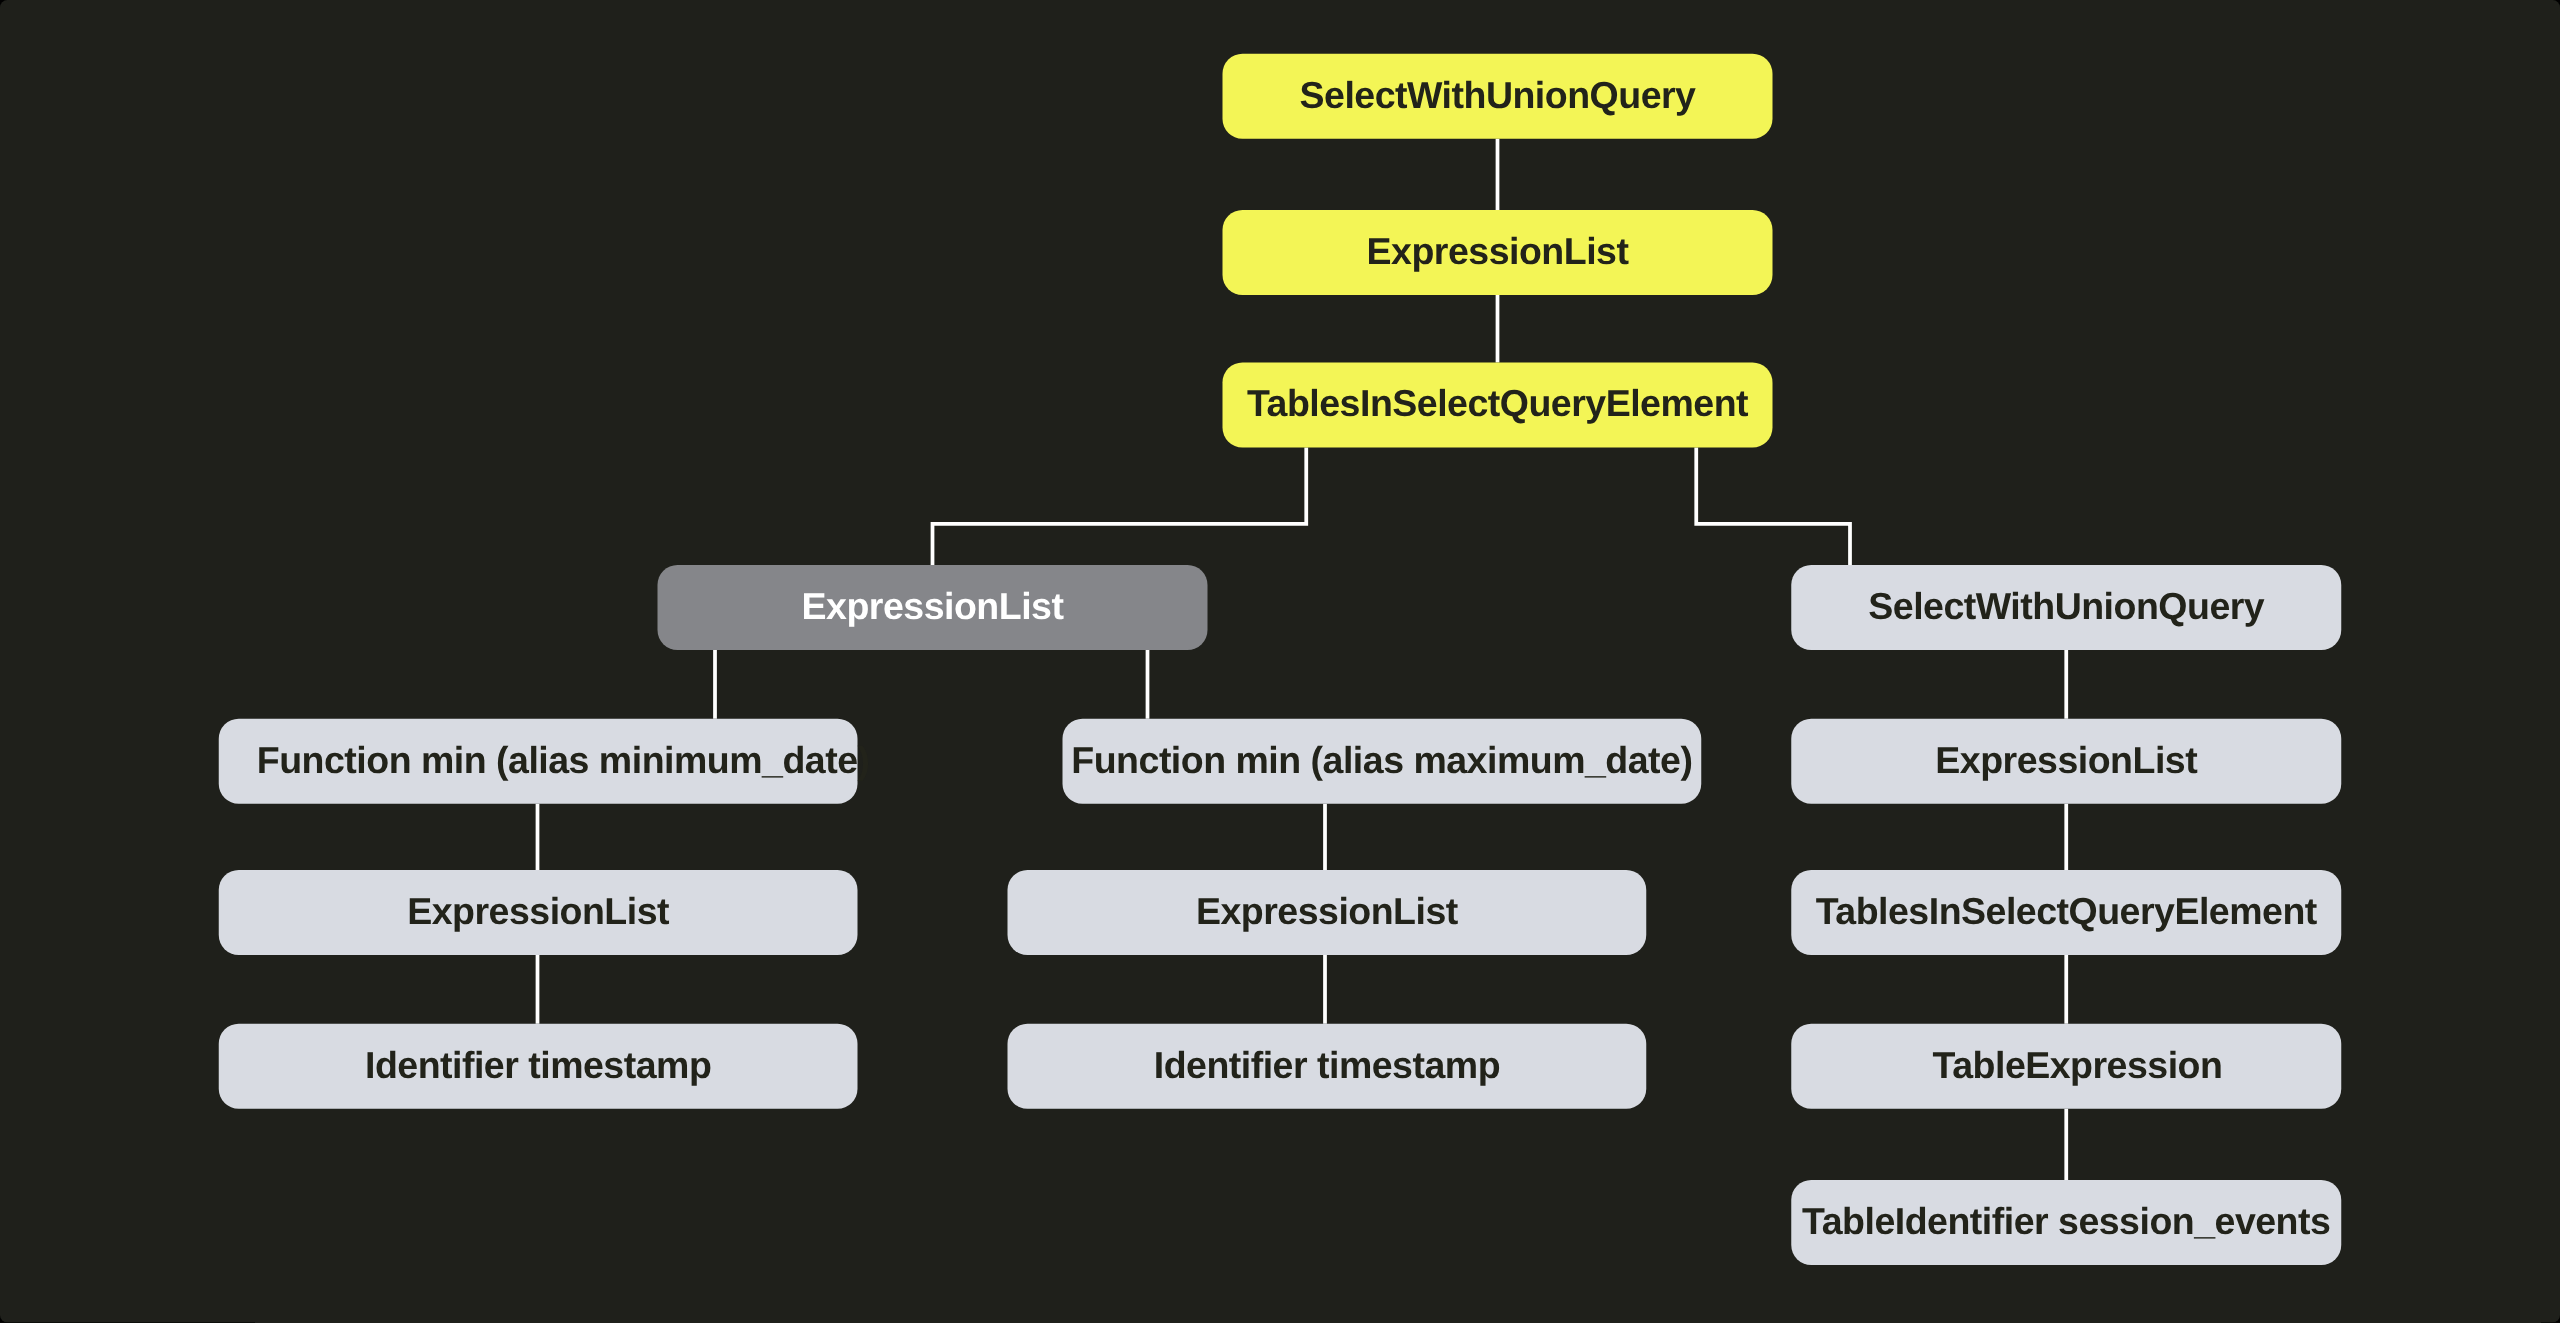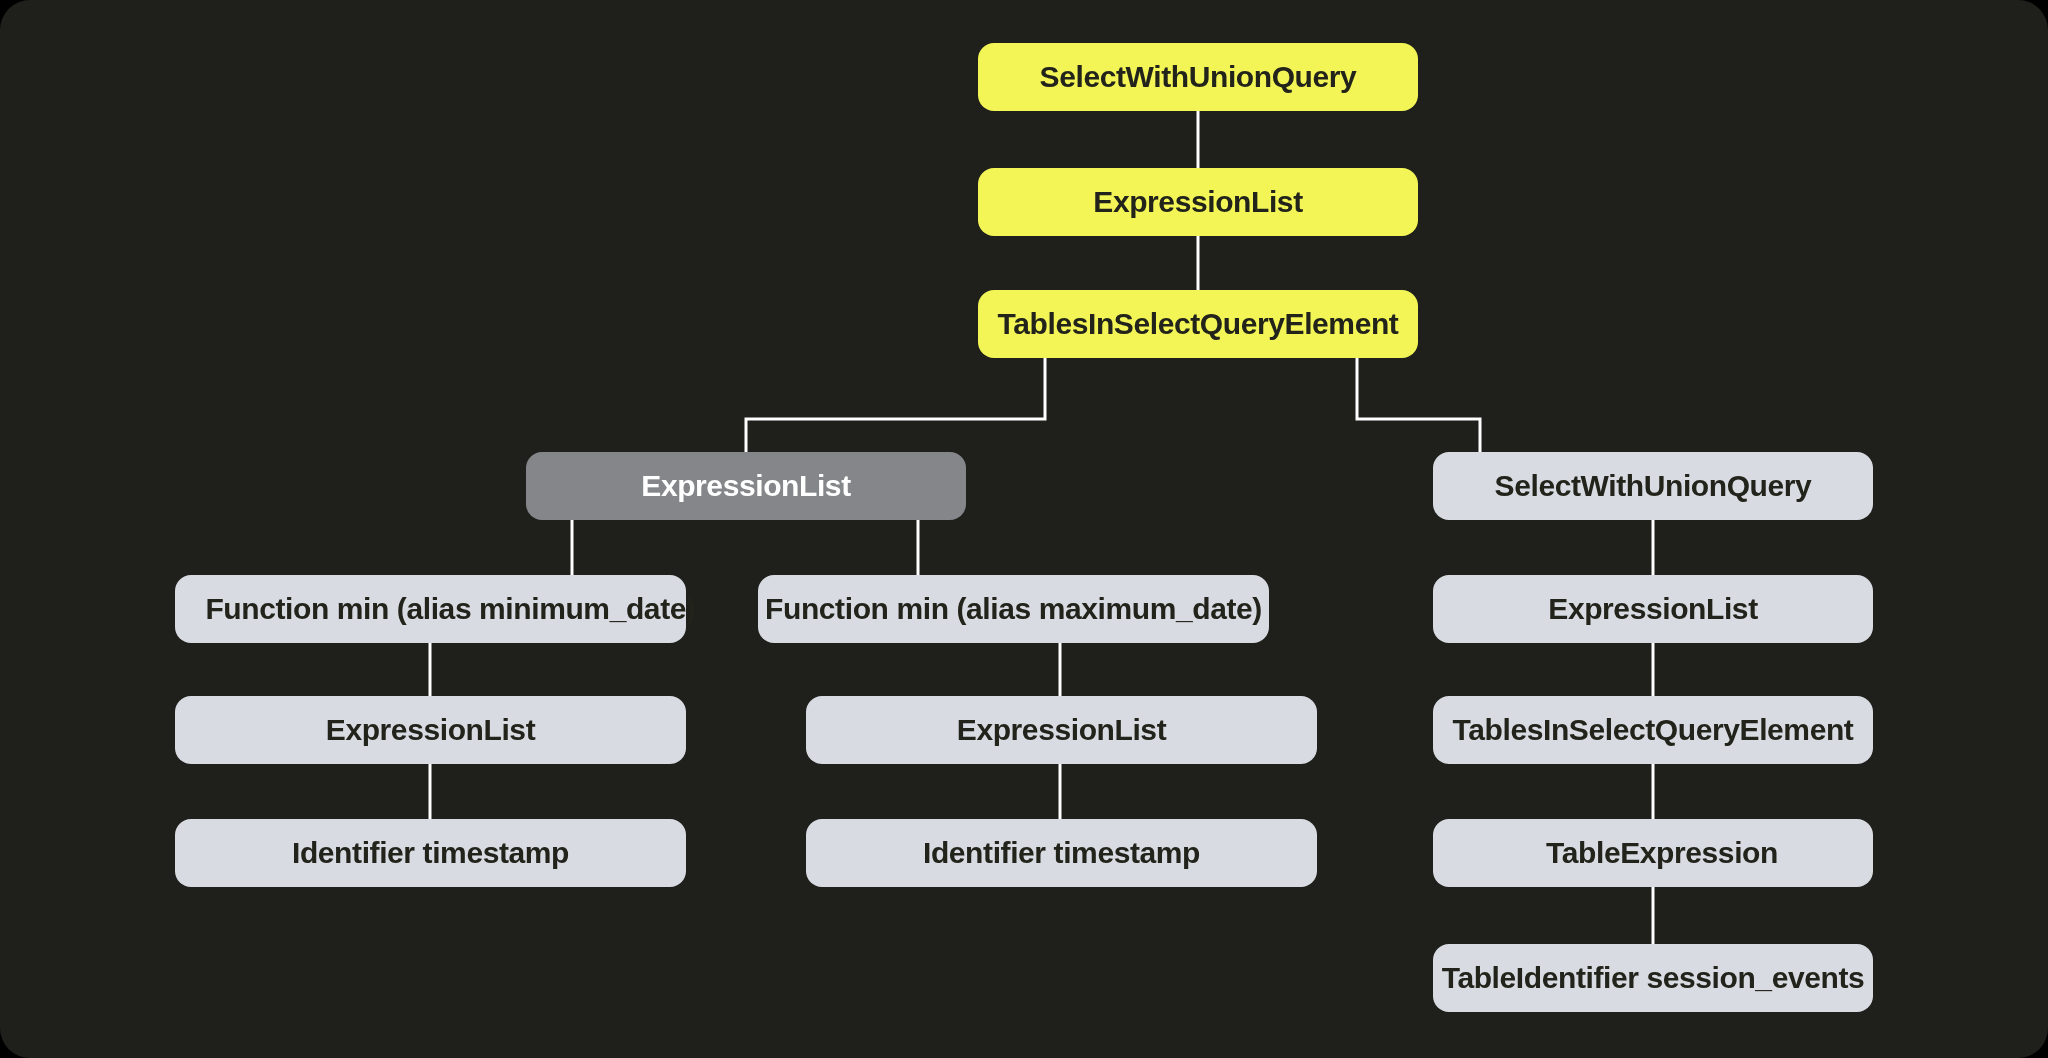--- a/index.html
+++ b/index.html
@@ -4,21 +4,21 @@
 <style>
   html, body {
     margin: 0;
     padding: 0;
     background: #000000;
   }
   .canvas {
     position: relative;
     width: 2048px;
     height: 1058px;
-    border-radius: 30px;
+    border-radius: 6px;
     overflow: hidden;
     background: var(--bg, #1f201b);
     font-family: "Liberation Sans", sans-serif;
   }
   .edges-svg {
     position: absolute;
     left: 0;
     top: 0;
     width: 2048px;
     height: 1058px;
@@ -87,21 +87,21 @@
       </div>
       <div class="node gray" style="left: 526px; top: 452px; width: 440px;">
         <span>ExpressionList</span>
       </div>
       <div class="node light" style="left: 1433px; top: 452px; width: 440px;">
         <span>SelectWithUnionQuery</span>
       </div>
       <div class="node light" style="left: 175px; top: 575px; width: 511px; padding-left: 40px;">
         <span>Function min (alias minimum_date)</span>
       </div>
-      <div class="node light" style="left: 758px; top: 575px; width: 511px;">
+      <div class="node light" style="left: 850px; top: 575px; width: 511px;">
         <span>Function min (alias maximum_date)</span>
       </div>
       <div class="node light" style="left: 1433px; top: 575px; width: 440px;">
         <span>ExpressionList</span>
       </div>
       <div class="node light" style="left: 175px; top: 696px; width: 511px;">
         <span>ExpressionList</span>
       </div>
       <div class="node light" style="left: 806px; top: 696px; width: 511px;">
         <span>ExpressionList</span>

